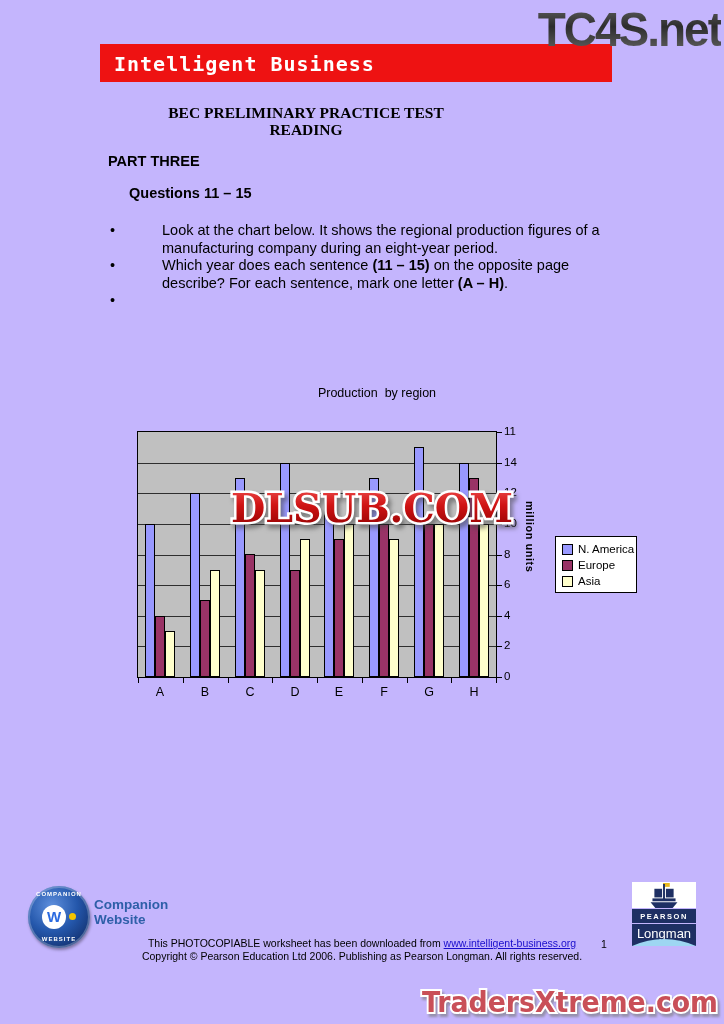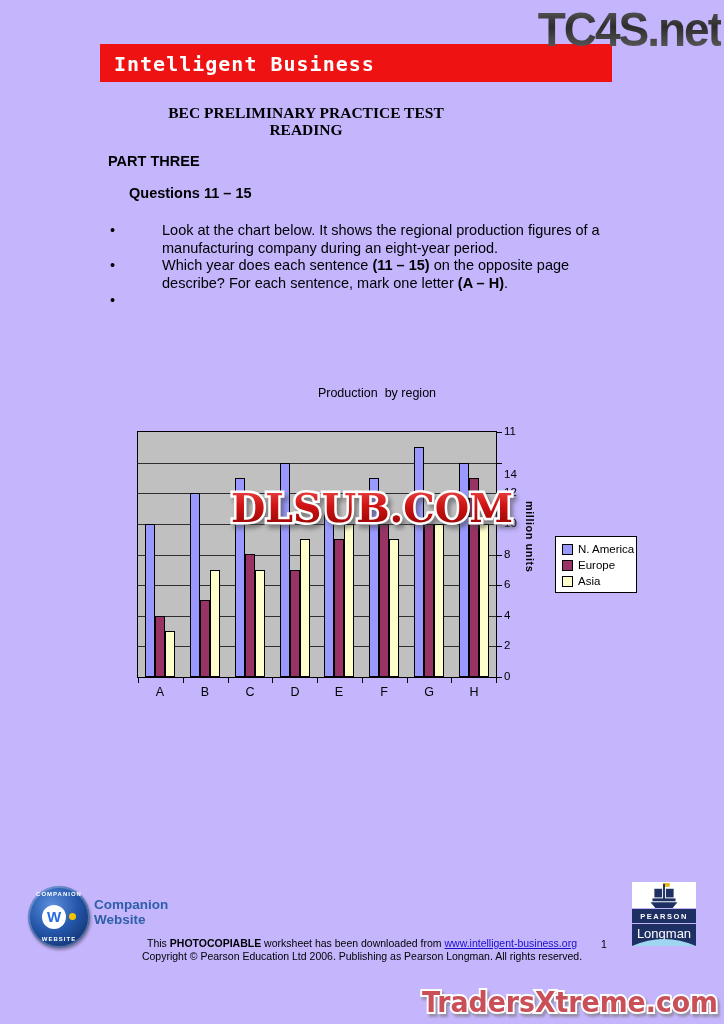--- a/index.html
+++ b/index.html
@@ -185,21 +185,21 @@
       <div class="ylab" style="top: 609px;">4</div>
       <div class="ytick" style="top: 585px;"></div>
       <div class="ylab" style="top: 578px;">6</div>
       <div class="ytick" style="top: 555px;"></div>
       <div class="ylab" style="top: 548px;">8</div>
       <div class="ytick" style="top: 524px;"></div>
       <div class="ylab" style="top: 517px;">10</div>
       <div class="ytick" style="top: 493px;"></div>
       <div class="ylab" style="top: 486px;">12</div>
       <div class="ytick" style="top: 463px;"></div>
-      <div class="ylab" style="top: 468px;">14</div>
+      <div class="ylab" style="top: 456px;">14</div>
       <div class="ytick" style="top: 432px;"></div>
       <div class="ylab" style="top: 425px;">11</div>
       <div class="xlab" style="left: 150px;">A</div>
       <div class="xlab" style="left: 195px;">B</div>
       <div class="xlab" style="left: 240px;">C</div>
       <div class="xlab" style="left: 285px;">D</div>
       <div class="xlab" style="left: 329px;">E</div>
       <div class="xlab" style="left: 374px;">F</div>
       <div class="xlab" style="left: 419px;">G</div>
       <div class="xlab" style="left: 464px;">H</div>
@@ -220,21 +220,21 @@
       <span class="badge-w">W</span>
       <span class="badge-dot"></span>
     </span>
     <span class="badge-arc">WEBSITE</span>
   </div>
   <div id="companion-label">
     <div>Companion</div>
     <div>Website</div>
   </div>
 
-  <div id="footer1"><span>This </span><span style="font-weight: bold;">PHOTOCOPIABLE</span><span> worksheet has been downloaded from </span><span class="link">www.intelligent-business.org</span></div>
+  <div id="footer1"><span>This </span><span style="font-weight: normal;">PHOTOCOPIABLE</span><span> worksheet has been downloaded from </span><span class="link">www.intelligent-business.org</span></div>
   <div id="pagenum">1</div>
   <div id="footer2">Copyright © Pearson Education Ltd 2006. Publishing as Pearson Longman. All rights reserved.</div>
 
   <div id="pearson-logo">
     <div class="ship">
       <svg width="32" height="25" viewBox="0 0 32 26">
         <rect x="15" y="0" width="7" height="4" fill="#e8b820"></rect>
         <rect x="15" y="1" width="2" height="16" fill="#1e2f63"></rect>
         <rect x="6" y="6" width="8" height="9" fill="#1e2f63"></rect>
         <rect x="18" y="6" width="8" height="9" fill="#1e2f63"></rect>

